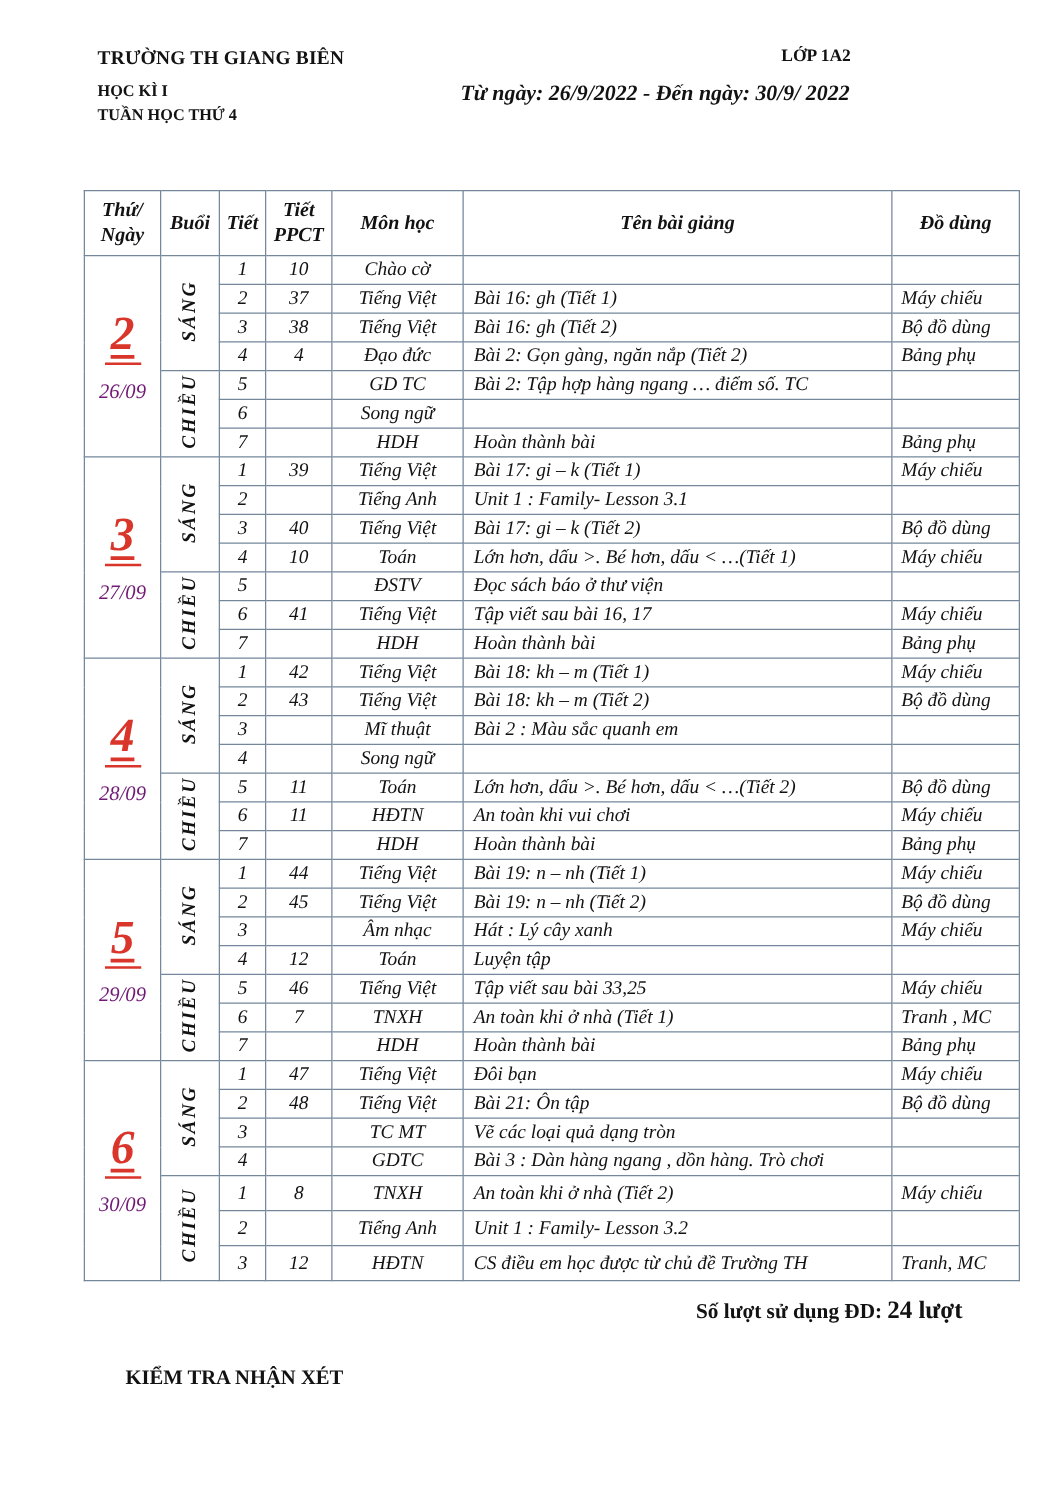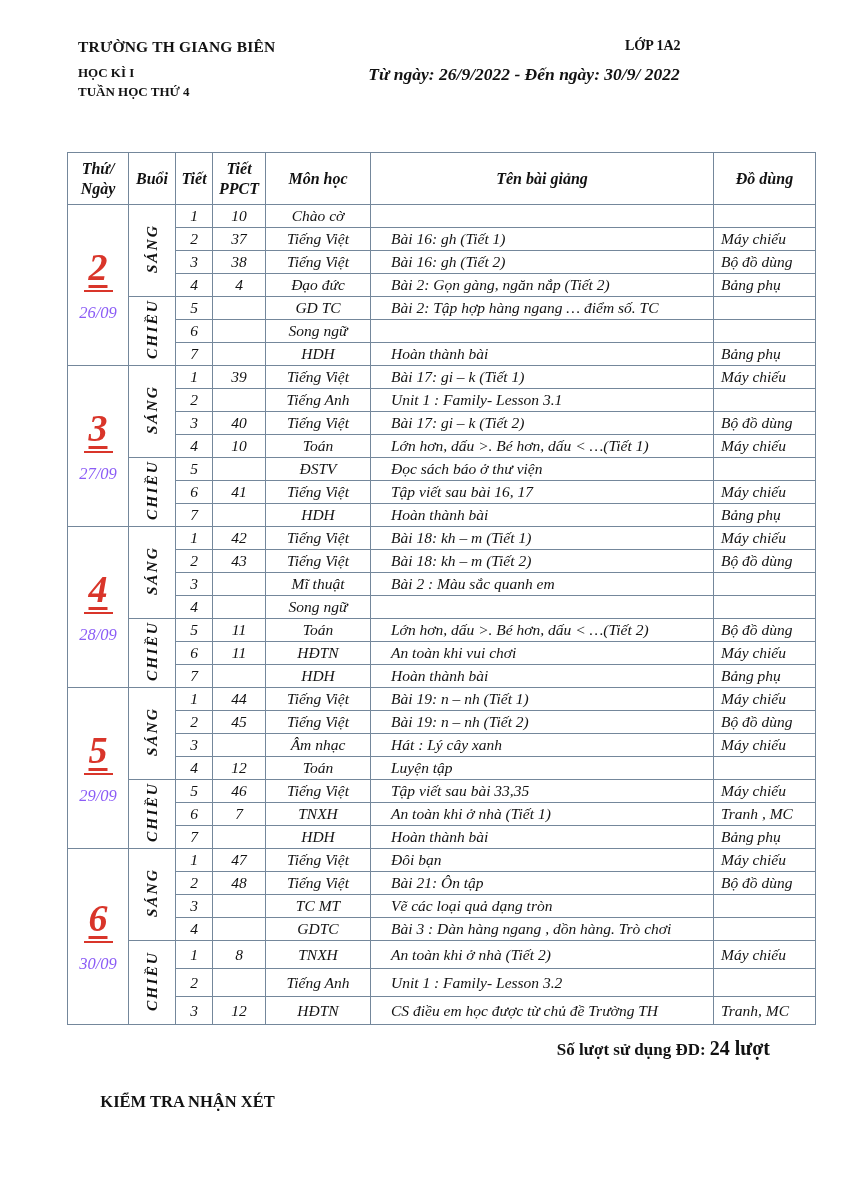--- a/index.html
+++ b/index.html
@@ -57,40 +57,40 @@
     line-height: 1.25;
   }
   table.schedule tbody tr { height: 23px; }
   table.schedule tbody tr.tall { height: 28px; }
   table.schedule tbody td {
     font-size: 15.5px;
     white-space: nowrap;
     line-height: 1.1;
   }
   td.c-center { text-align: center; }
-  td.c-left   { text-align: left; padding-left: 20px; }
+  td.c-left   { text-align: left; padding-left: 8px; }
   td.c-equip  { text-align: left; padding-left: 7px; margin-left: 30px; }
 
   td.day-cell { text-align: center; vertical-align: middle; }
   .day-num {
     display: inline-block;
     color: #d9352a;
     font-weight: bold;
     font-size: 38px;
     line-height: 1;
     padding: 0 5px 4px;
     border-bottom: 2px solid #d9352a;
     text-decoration: underline;
     text-decoration-thickness: 3px;
     text-underline-offset: 5px;
   }
   .day-date {
     display: block;
     margin-top: 12px;
-    color: #8b5cf6;
+    color: #701a75;
     font-size: 16.5px;
   }
   td.session-cell { text-align: center; vertical-align: middle; }
   .session-label {
     display: inline-block;
     writing-mode: vertical-rl;
     transform: rotate(180deg);
     font-weight: bold;
     font-size: 15.5px;
     letter-spacing: 2px;
@@ -347,21 +347,21 @@
         <td class="c-center">12</td>
         <td class="c-center">Toán</td>
         <td class="c-left">Luyện tập</td>
         <td class="c-equip"></td>
       </tr>
       <tr>
         <td class="session-cell" rowspan="3"><span class="session-label">CHIỀU</span></td>
         <td class="c-center">5</td>
         <td class="c-center">46</td>
         <td class="c-center">Tiếng Việt</td>
-        <td class="c-left">Tập viết sau bài 33,35</td>
+        <td class="c-left">Tập viết sau bài 33,25</td>
         <td class="c-equip">Máy chiếu</td>
       </tr>
       <tr>
         <td class="c-center">6</td>
         <td class="c-center">7</td>
         <td class="c-center">TNXH</td>
         <td class="c-left">An toàn khi ở nhà (Tiết 1)</td>
         <td class="c-equip">Tranh , MC</td>
       </tr>
       <tr>

